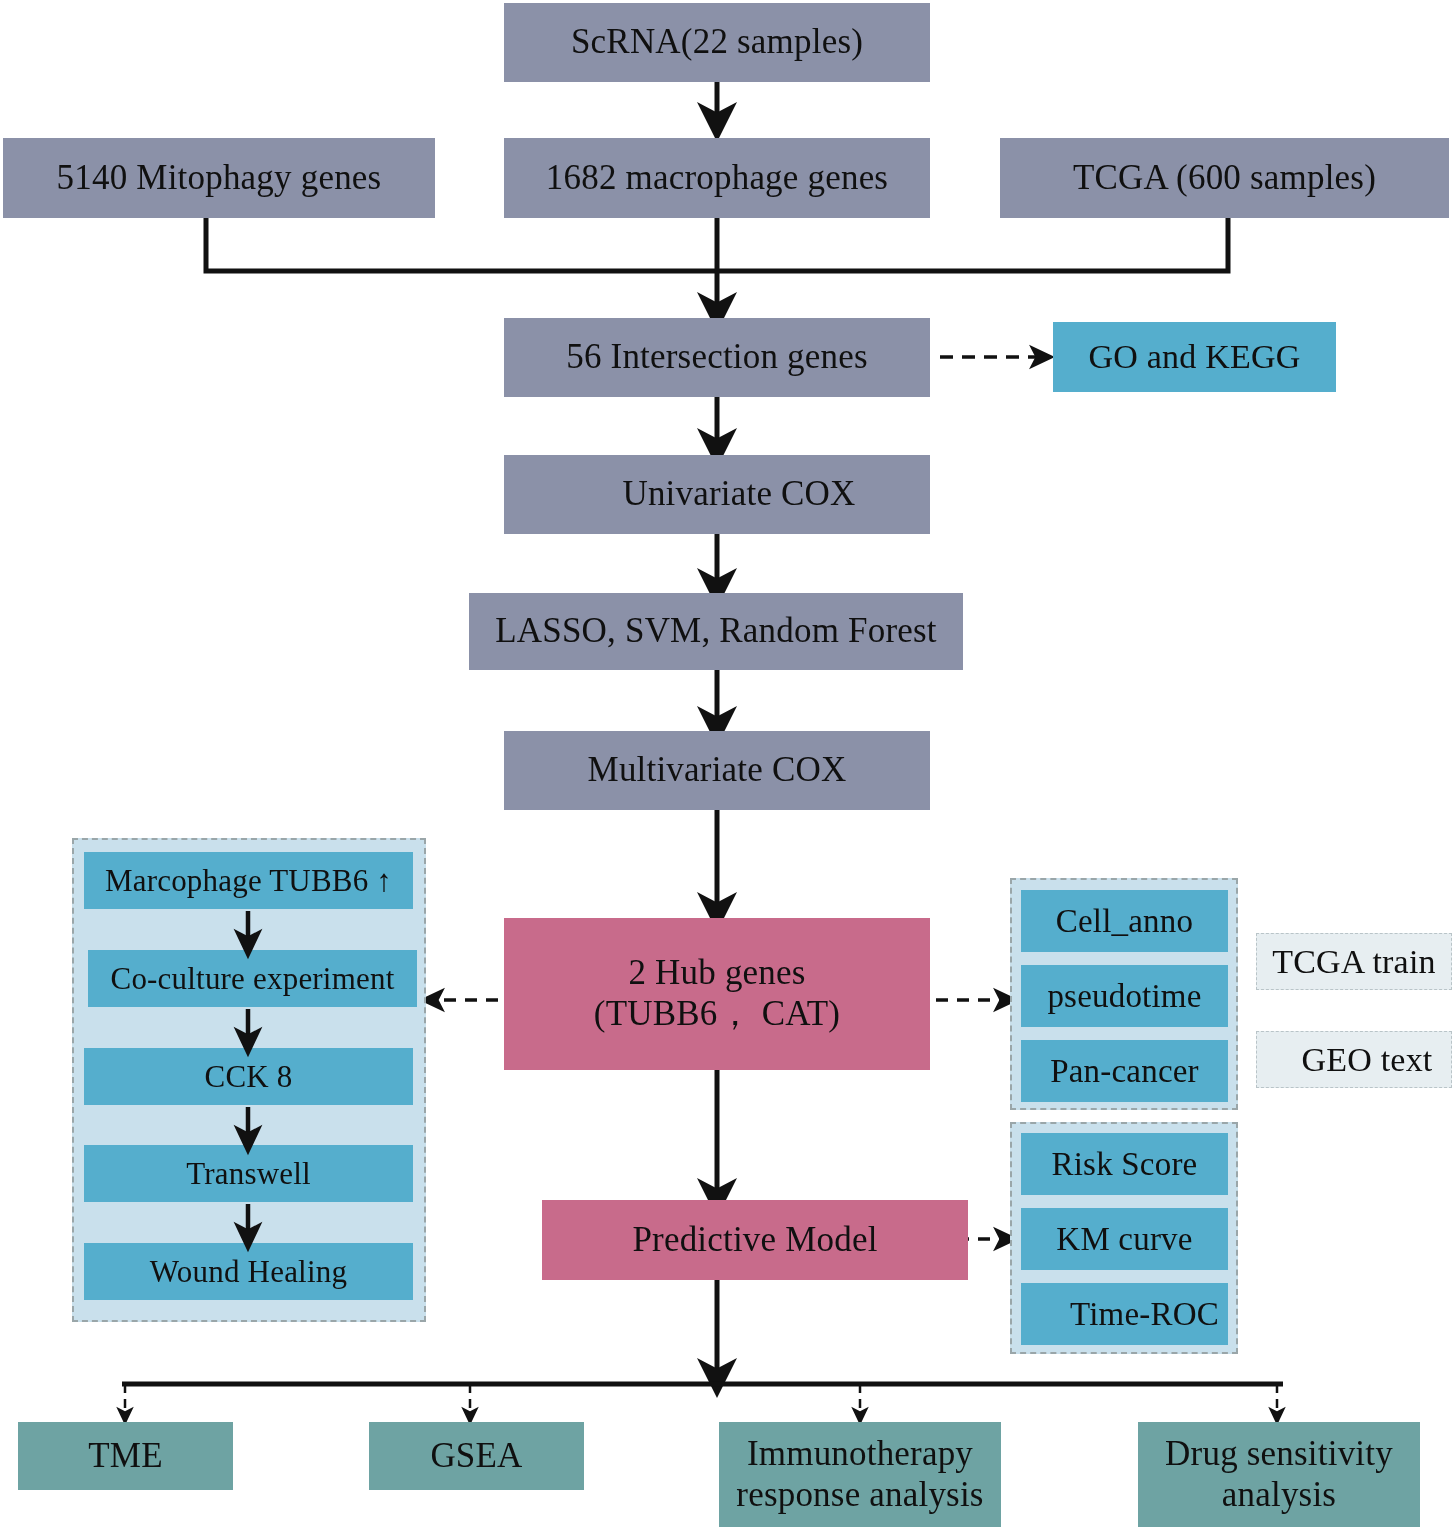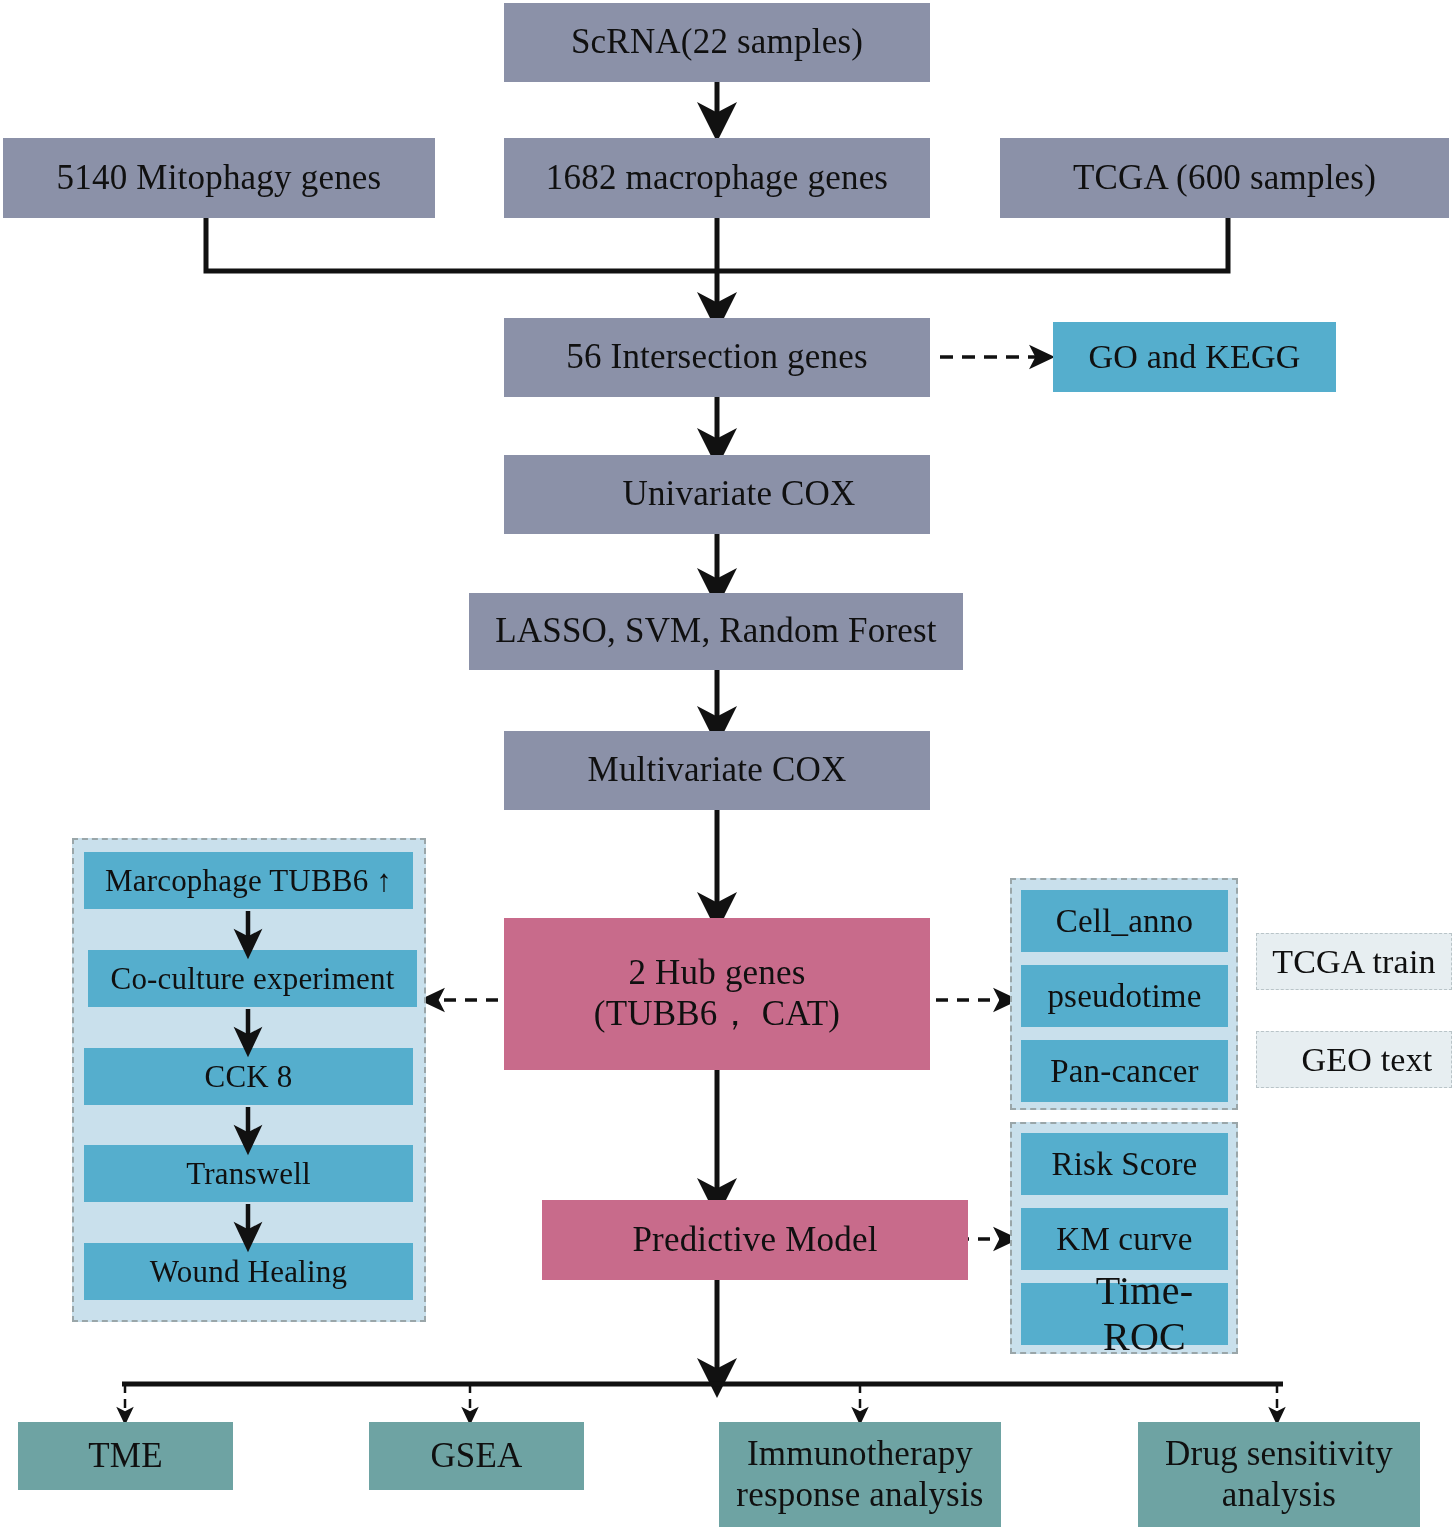--- a/index.html
+++ b/index.html
@@ -172,21 +172,21 @@
   <div class="panel" style="left:1010px; top:878px; width:228px; height:232px;"></div>
 
   <div class="box blue" style="left:1021px; top:890px; width:207px; height:62px; font-size:33px;">Cell_anno</div>
   <div class="box blue" style="left:1021px; top:965px; width:207px; height:62px; font-size:33px;">pseudotime</div>
   <div class="box blue" style="left:1021px; top:1040px; width:207px; height:62px; font-size:33px;">Pan-cancer</div>
 
   <div class="panel" style="left:1010px; top:1122px; width:228px; height:232px;"></div>
 
   <div class="box blue" style="left:1021px; top:1133px; width:207px; height:62px; font-size:33px;">Risk Score</div>
   <div class="box blue" style="left:1021px; top:1208px; width:207px; height:62px; font-size:33px;">KM curve</div>
-  <div class="box blue" style="left:1021px; top:1283px; width:207px; height:62px; font-size:40px;padding-left:40px;">Time-ROC</div>
+  <div class="box blue" style="left:1021px; top:1283px; width:207px; height:62px; font-size:33px;padding-left:40px;">Time-ROC</div>
 
   <div class="box palebox" style="left:1256px; top:933px; width:196px; height:57px; font-size:34px;">TCGA train</div>
   <div class="box palebox" style="left:1256px; top:1031px; width:196px; height:57px; font-size:34px;padding-left:26px;">GEO text</div>
 
   <div class="box teal" style="left:18px; top:1422px; width:215px; height:68px; font-size:35px;">TME</div>
 
   <div class="box teal" style="left:369px; top:1422px; width:215px; height:68px; font-size:35px;">GSEA</div>
 
   <div class="box teal" style="left:719px; top:1422px; width:282px; height:105px; font-size:35px; flex-direction:column;">
     <span>Immunotherapy</span>

